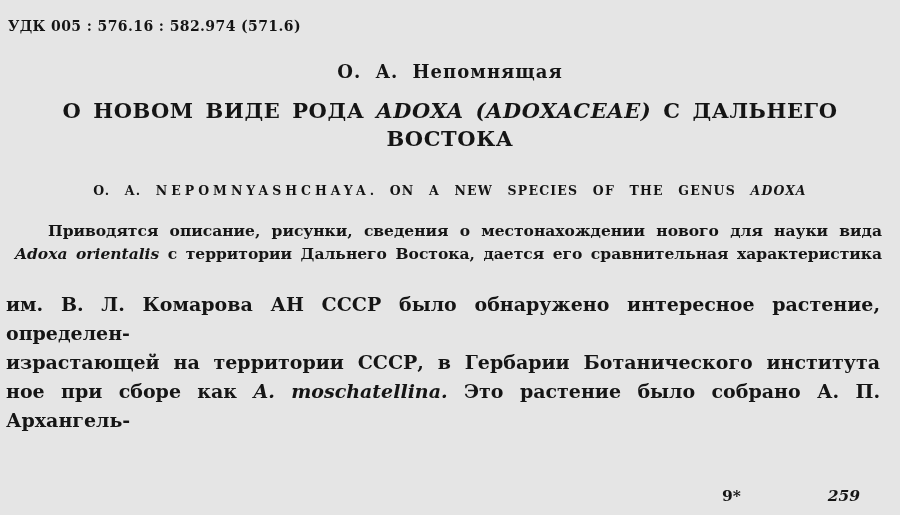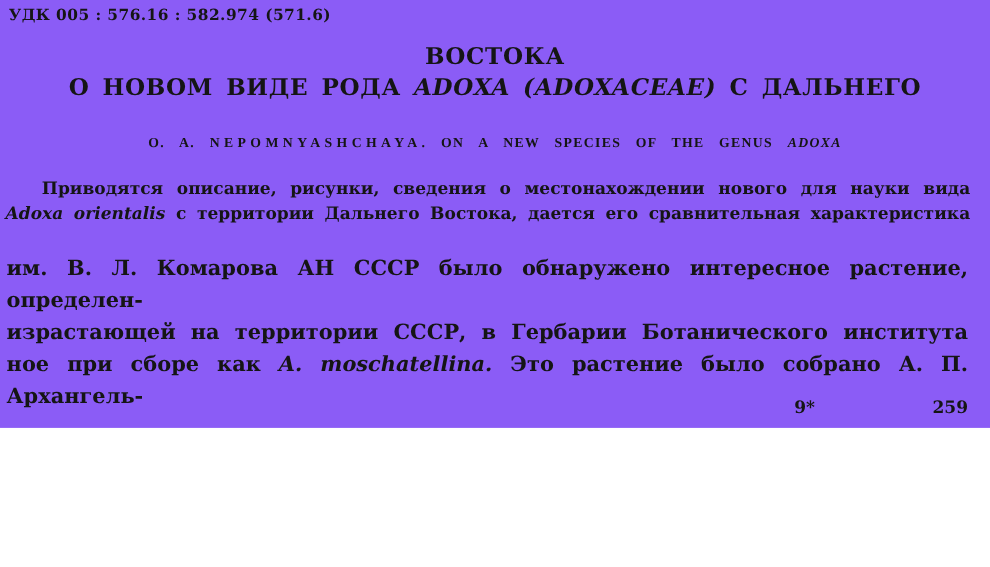--- a/index.html
+++ b/index.html
@@ -3,27 +3,27 @@
 <meta charset="utf-8">
 <style>
   html, body {
     margin: 0;
     padding: 0;
     background: #ffffff;
   }
   .page {
     position: relative;
     width: 900px;
-    height: 389px;
-    background: #8b5cf6;
+    height: 515px;
+    background: #e5e5e5;
     color: #151515;
     font-family: "DejaVu Serif", "Liberation Serif", serif;
     overflow: hidden;
     box-sizing: border-box;
-    padding-top: 4px;
+    padding-top: 16px;
   }
   .topline {
     display: flex;
     justify-content: space-between;
     padding: 2px 16px 0 8px;
     font-size: 14px;
     font-weight: 600;
     letter-spacing: 0.4px;
   }
   .author {
@@ -44,25 +44,24 @@
     word-spacing: 4px;
   }
   .subtitle {
     margin: 27px 20px 0 20px;
     text-align: center;
     font-size: 12.5px;
     font-weight: 600;
     line-height: 21px;
     letter-spacing: 1.2px;
     word-spacing: 9px;
-    font-family: Liberation Serif, serif;
   }
   .lsp { letter-spacing: 4px; }
   .abstract {
-    margin: 19px 18px 0 5px;
+    margin: 19px 18px 0 15px;
     font-size: 15.5px;
     font-weight: 600;
     line-height: 22.5px;
   }
   .bodytext {
     margin: 25px 20px 0 6px;
     font-size: 19px;
     font-weight: 600;
     line-height: 29px;
   }
@@ -76,35 +75,36 @@
   .footer {
     position: absolute;
     left: 0;
     bottom: 9px;
     width: 100%;
     height: 20px;
     font-size: 15.5px;
     font-weight: 600;
   }
   .sig { position: absolute; left: 722px; }
-  .pagenum { position: absolute; right: 20px; }
+  .pagenum { position: absolute; right: 40px; font-style: italic; }
 </style>
 </head>
 <body>
 
 <div class="page">
 
   <div class="topline">
     <span>УДК 005 : 576.16 : 582.974 (571.6)</span>
   </div>
 
+  <div class="author">О. А. Непомнящая</div>
 
   <div class="title">
+    <div class="line"><span>О НОВОМ ВИДЕ РОДА </span><span class="it">ADOXA (ADOXACEAE)</span><span> С ДАЛЬНЕГО</span></div>
     <div class="line"><span>ВОСТОКА</span></div>
-    <div class="line"><span>О НОВОМ ВИДЕ РОДА </span><span class="it">ADOXA (ADOXACEAE)</span><span> С ДАЛЬНЕГО</span></div>
   </div>
 
   <div class="subtitle">
     <div class="line"><span>O. A. </span><span class="lsp">NEPOMNYASHCHAYA</span><span>. ON A NEW SPECIES OF THE GENUS </span><span class="it">ADOXA</span></div>
   </div>
 
   <div class="abstract">
     <div class="line jst ind"><span>Приводятся описание, рисунки, сведения о местонахождении нового для науки вида</span></div>
     <div class="line jst"><span class="it">Adoxa orientalis</span><span> с территории Дальнего Востока, дается его сравнительная характеристика</span></div>
   </div>

